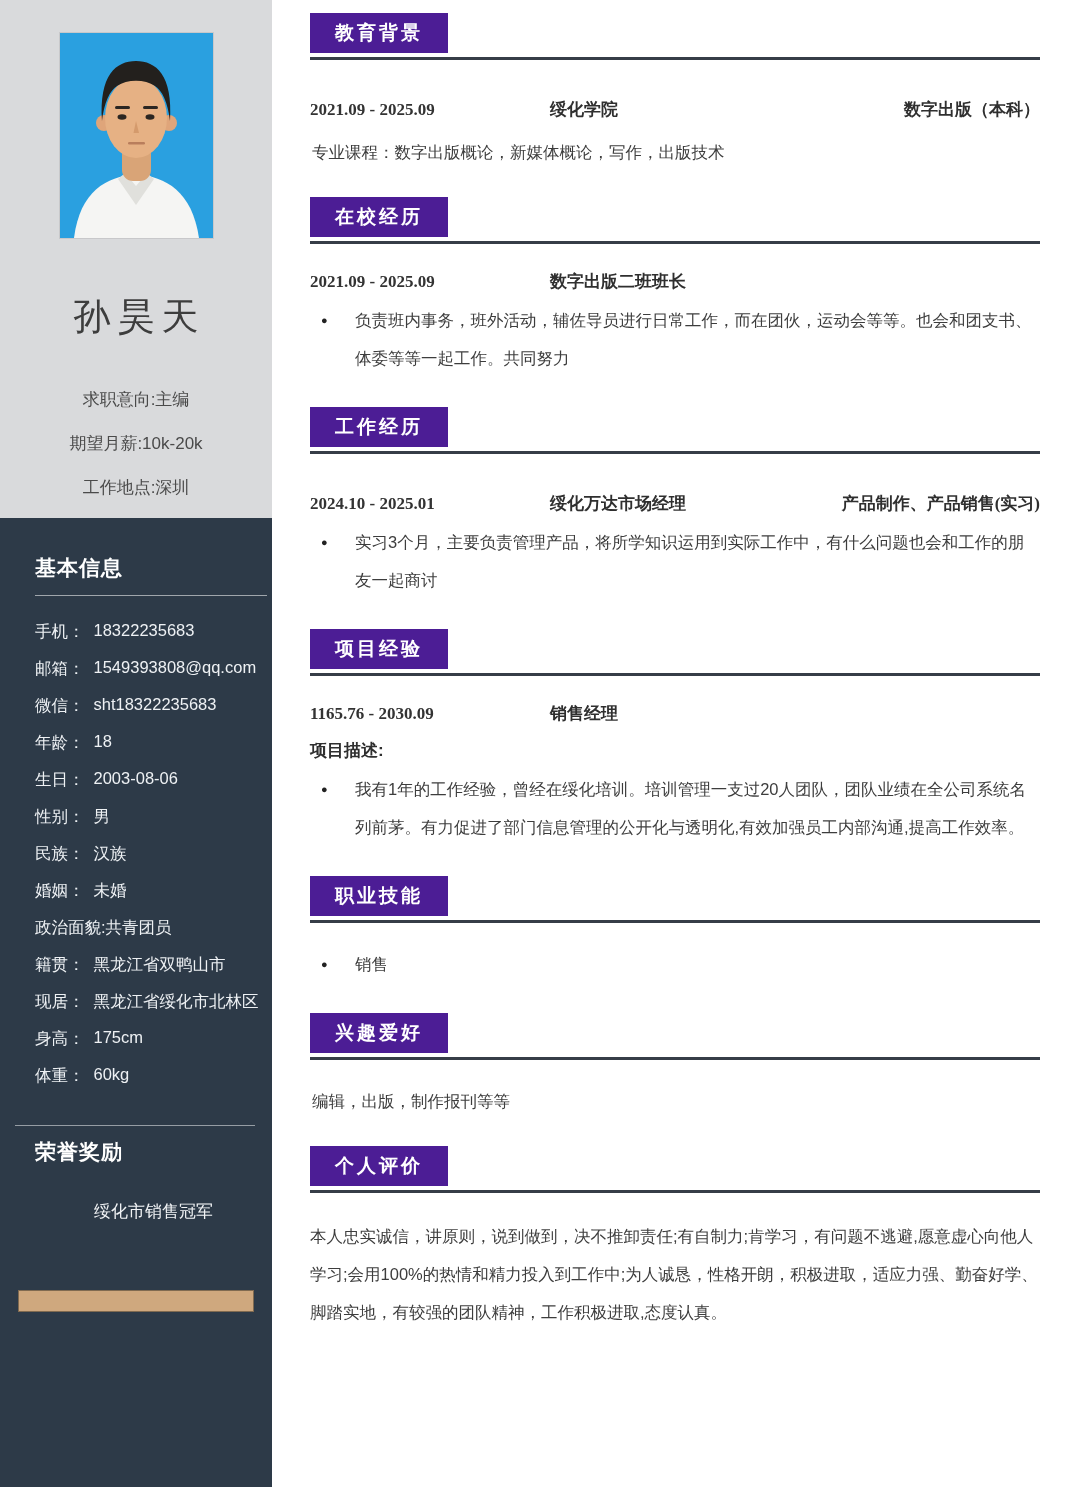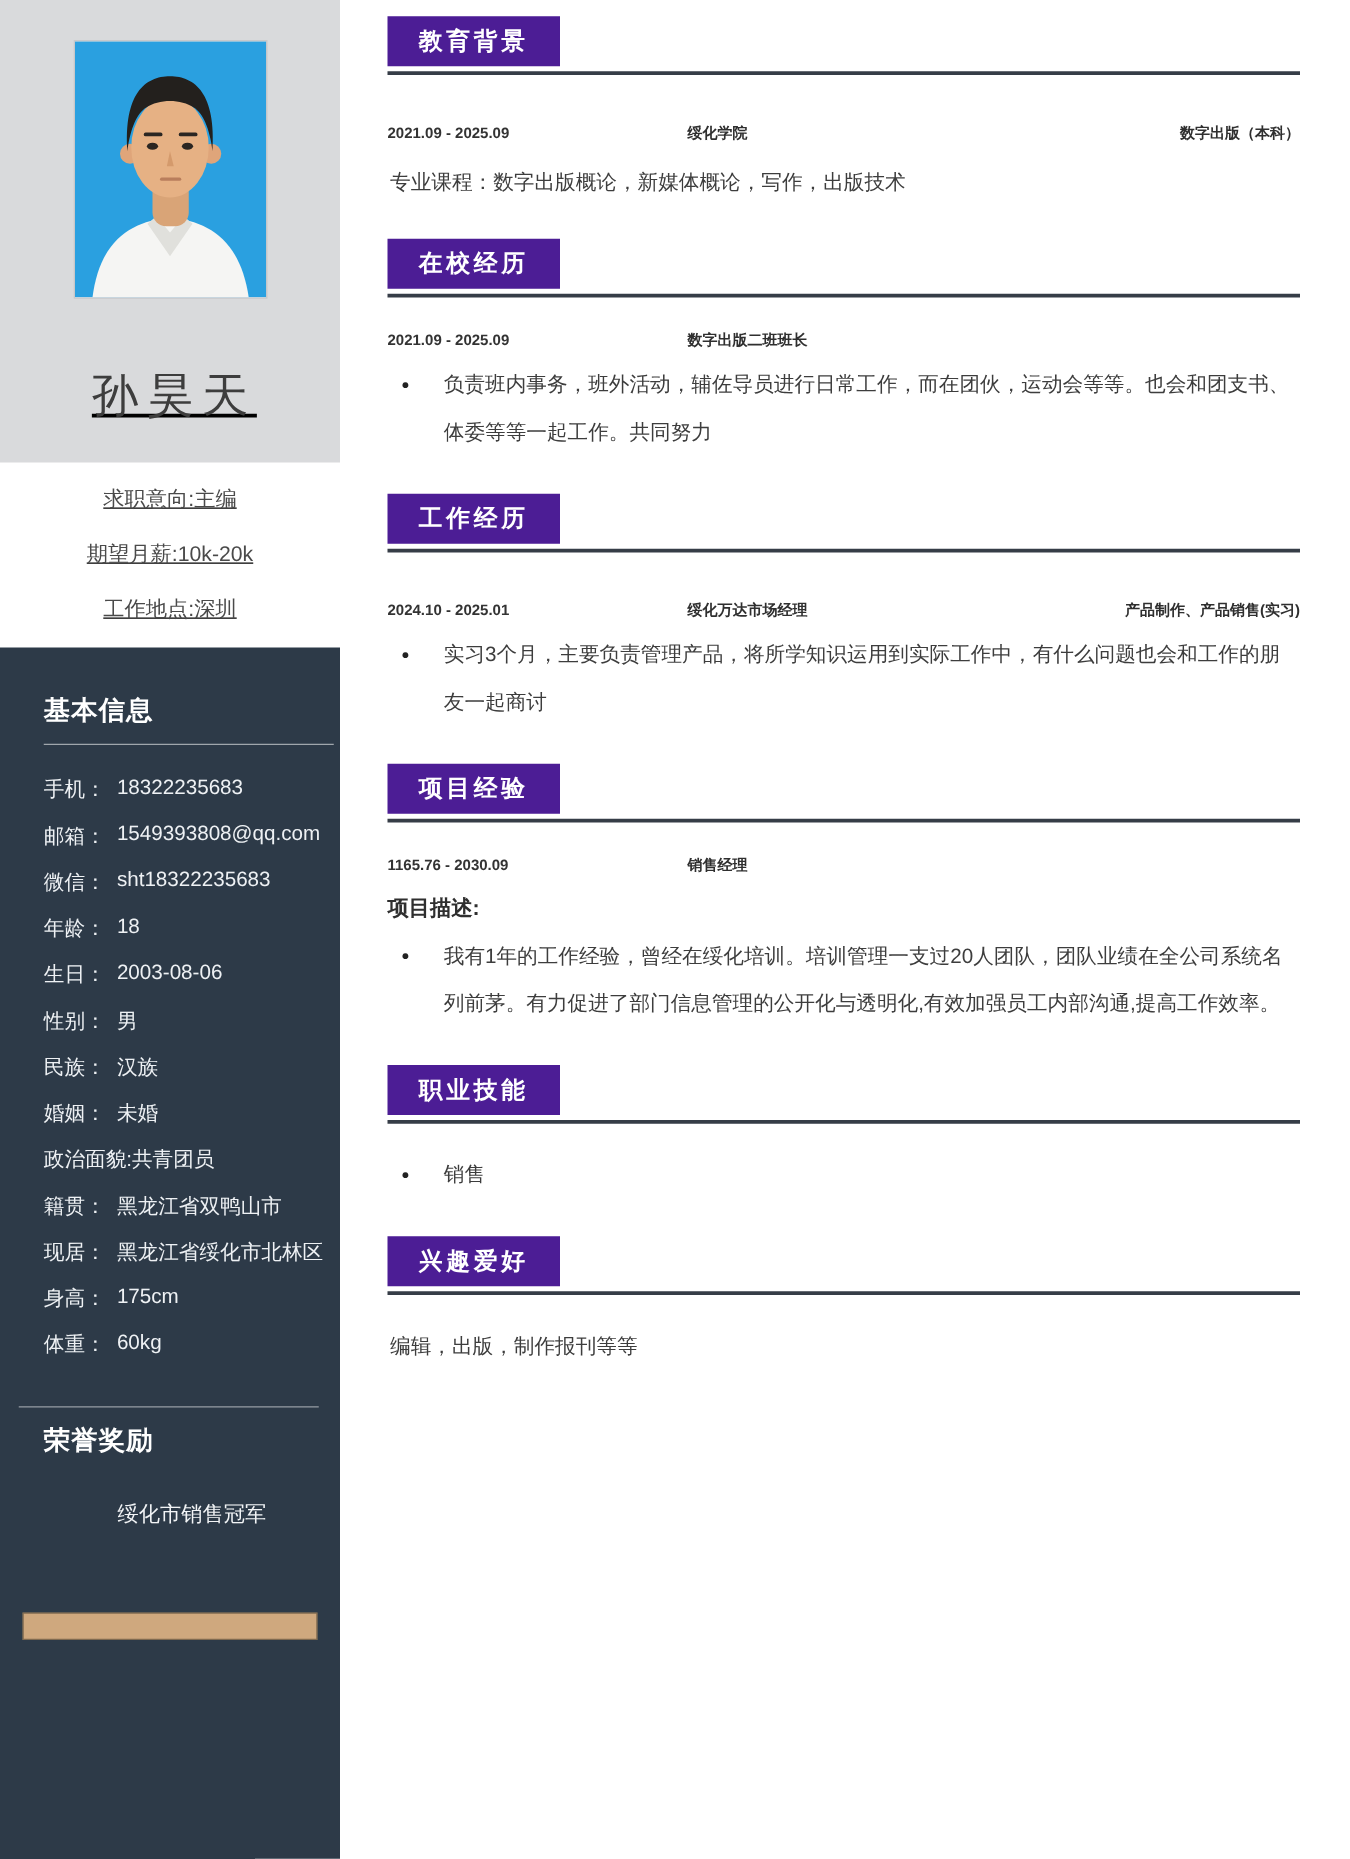--- a/index.html
+++ b/index.html
@@ -5,22 +5,22 @@
   html,body{margin:0;padding:0;}
   body{
     width:1080px;height:1487px;position:relative;overflow:hidden;
     background:#ffffff;
     font-family:"Liberation Sans","DejaVu Sans",sans-serif;
     -webkit-font-smoothing:antialiased;
   }
   
   .sidebar{position:absolute;left:0;top:0;width:272px;height:1487px;}
   .sidebar-top{
-    position:absolute;left:0;top:0;width:272px;height:370px;
-    background:#d9dadc;text-align:center;text-decoration:underline;
+    position:absolute;left:0;top:0;width:272px;height:518px;
+    background:#d9dadc;text-align:center;
   }
   .photo{
     width:153px;height:205px;margin:33px auto 0;overflow:hidden;
     box-shadow:0 0 0 1px rgba(0,0,0,.08);
   }
   .photo svg{display:block;}
   .name{
     margin-top:54px;font-size:37px;color:#3d3d3d;font-weight:500;
     letter-spacing:7px;text-indent:7px;
   }
@@ -54,21 +54,21 @@
   }
   .sec-head{
     border-bottom:3px solid #363d47;padding-bottom:4px;margin-top:30px;
   }
   .sec-head.first{margin-top:0;}
   .badge{
     display:inline-block;background:#4c1d95;color:#ffffff;
     font-size:19px;font-weight:bold;letter-spacing:3px;
     padding:7px 25px;
   }
-  .row{display:flex;align-items:baseline;margin-top:26px;font-size:12px;}
+  .row{display:flex;align-items:baseline;margin-top:26px;font-size:17px;font-family:Liberation Serif, serif;}
   .row .period{width:240px;font-weight:bold;color:#333333;flex:0 0 240px;}
   .row .role{flex:1;font-weight:bold;color:#2f2f2f;}
   .row .right{font-weight:bold;color:#2f2f2f;text-align:right;white-space:nowrap;margin-top:12px;}
   .plain{margin:16px 0 0 2px;line-height:30px;color:#3d3d3d;}
   .desc-label{margin-top:14px;font-weight:bold;font-size:17px;color:#2f2f2f;}
   .bullet{display:flex;margin-top:8px;line-height:38px;}
   .bullet .dot{flex:0 0 34px;padding-left:11px;font-size:11px;color:#222;}
   .bullet .btext{flex:1;color:#3d3d3d;}
   .para{margin-top:24px;line-height:38px;color:#3d3d3d;}
 </style>
@@ -235,15 +235,21 @@
       </div>
     </section>
 
     <section>
       <div class="sec-head">
         <span class="badge">兴趣爱好</span>
       </div>
       <p class="plain" style="margin-top:26px;">编辑，出版，制作报刊等等</p>
     </section>
 
+    <section>
+      <div class="sec-head">
+        <span class="badge">个人评价</span>
+      </div>
+      <p class="para">本人忠实诚信，讲原则，说到做到，决不推卸责任;有自制力;肯学习，有问题不逃避,愿意虚心向他人学习;会用100%的热情和精力投入到工作中;为人诚恳，性格开朗，积极进取，适应力强、勤奋好学、脚踏实地，有较强的团队精神，工作积极进取,态度认真。</p>
+    </section>
 
   </main>
 </div>
 
 </body></html>

